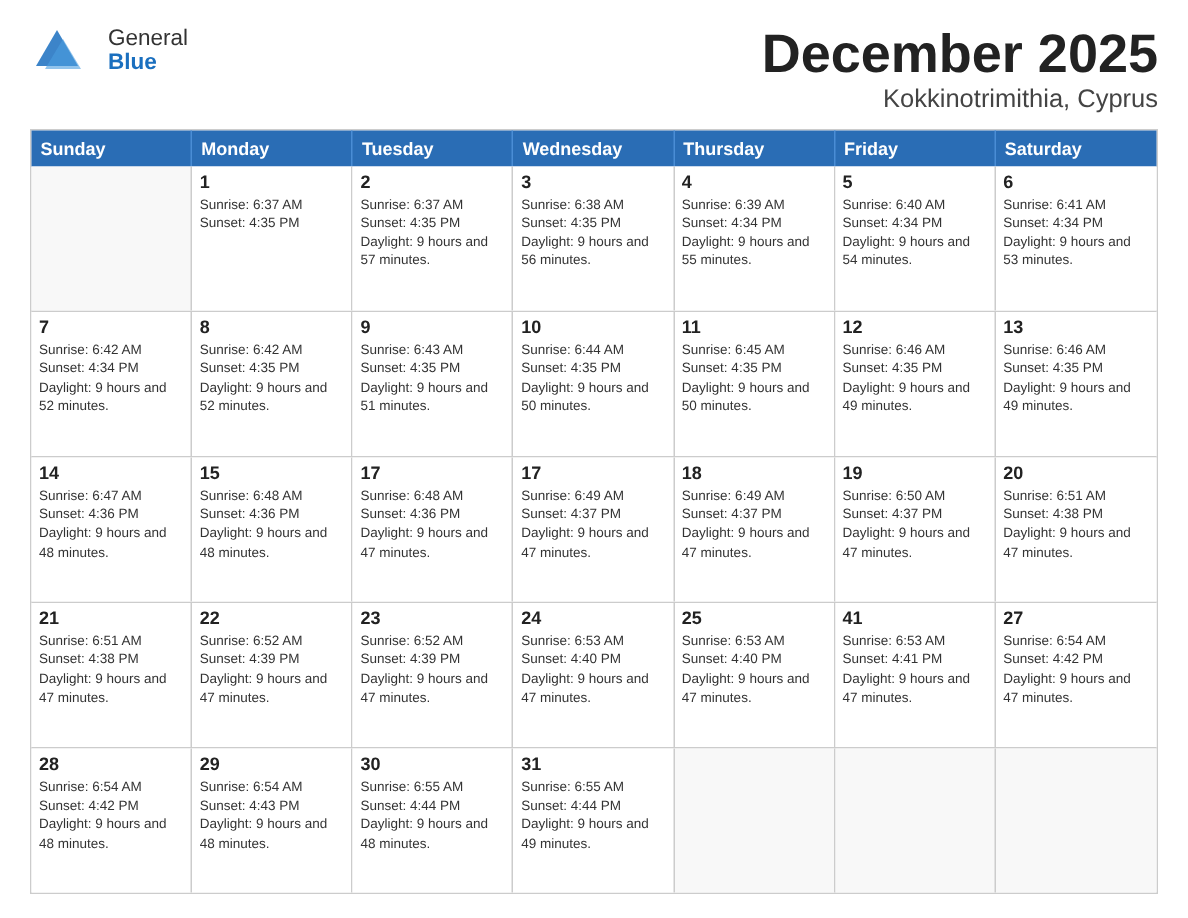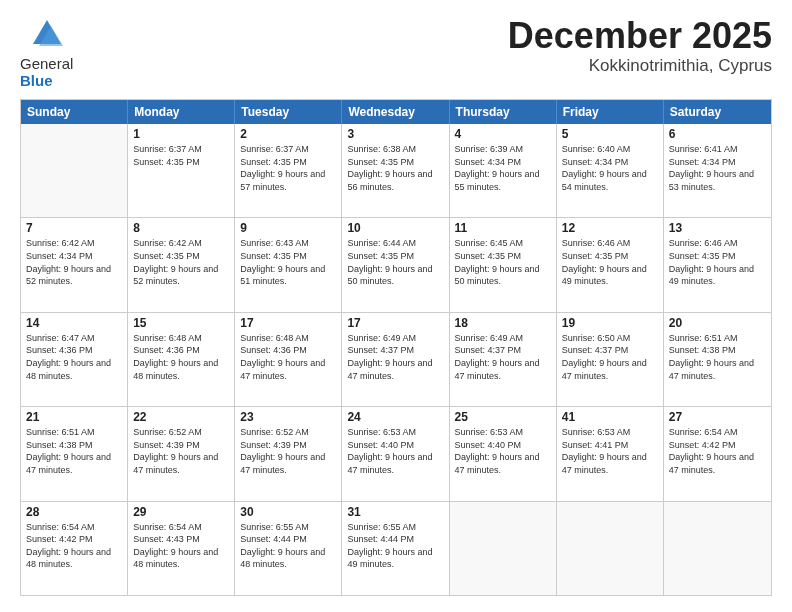--- a/index.html
+++ b/index.html
@@ -19,22 +19,21 @@
     }
     .header {
       display: flex;
       justify-content: space-between;
       align-items: flex-start;
       margin-bottom: 10px;
     }
     .logo {
       display: flex;
       align-items: center;
-      gap: 4px;
-      flex-direction: column;
+      gap: 16px;
     }
     .logo-text {
       display: flex;
       flex-direction: column;
       line-height: 1.1;
     }
     .logo-general {
       font-size: 15px;
       color: #333;
       font-weight: normal;

